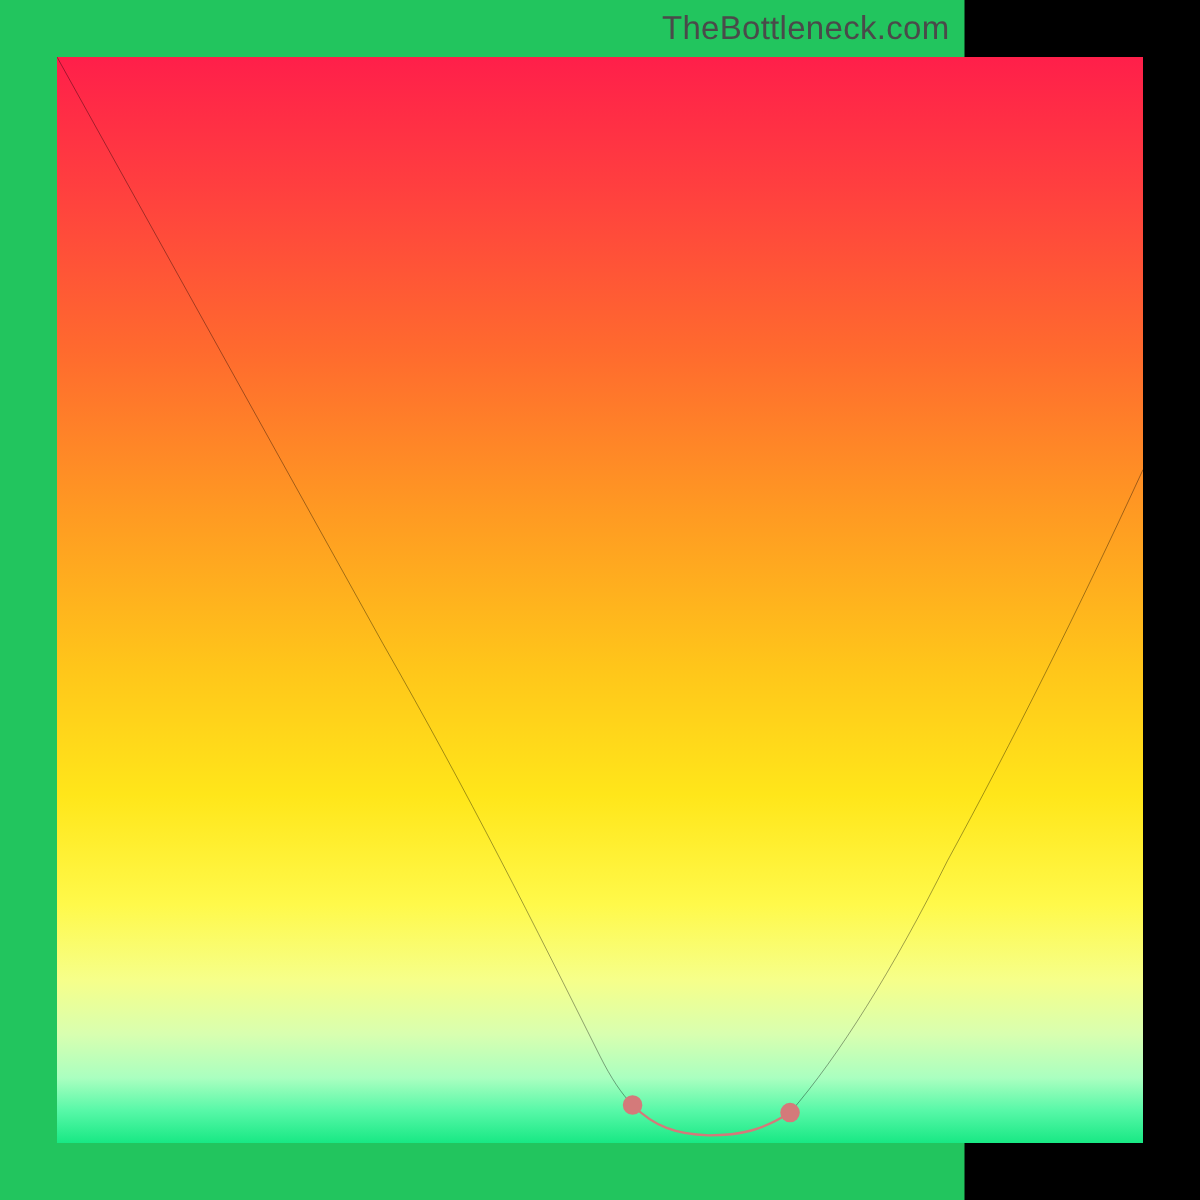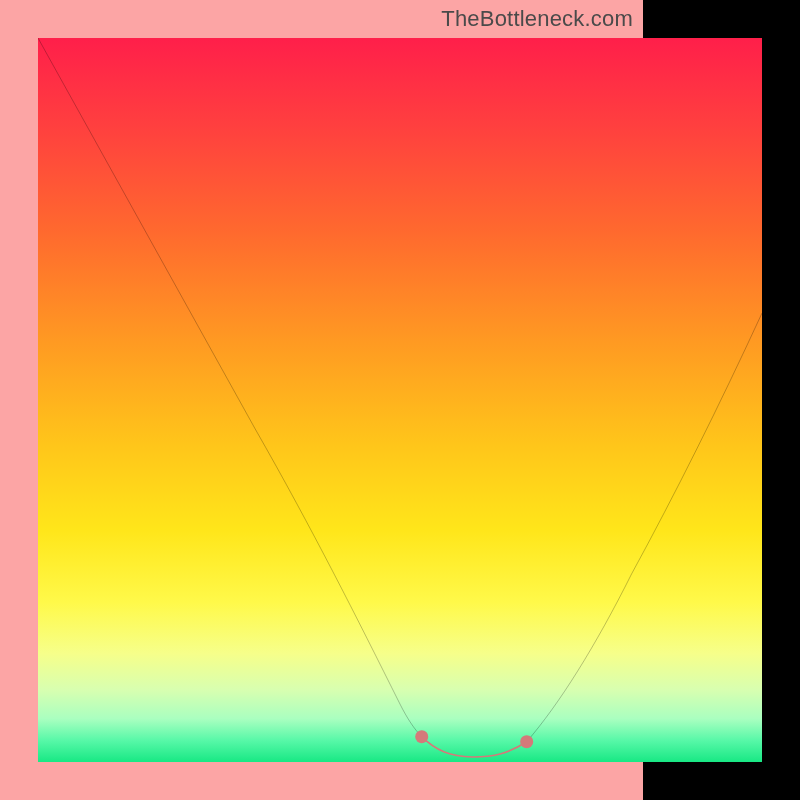--- a/index.html
+++ b/index.html
@@ -8,21 +8,21 @@
     width: 800px;
     height: 800px;
     overflow: hidden;
     background: #000;
     font-family: Arial, Helvetica, sans-serif;
   }
   .frame {
     position: relative;
     width: 643px;
     height: 800px;
-    background: #fca5a5;
+    background: #22c55e;
     text-align: right;
   }
   .plot-area {
     position: absolute;
     left: 38px;
     top: 38px;
     width: 724px;
     height: 724px;
     background: linear-gradient(to bottom,
       #ff1f4a 0%,

